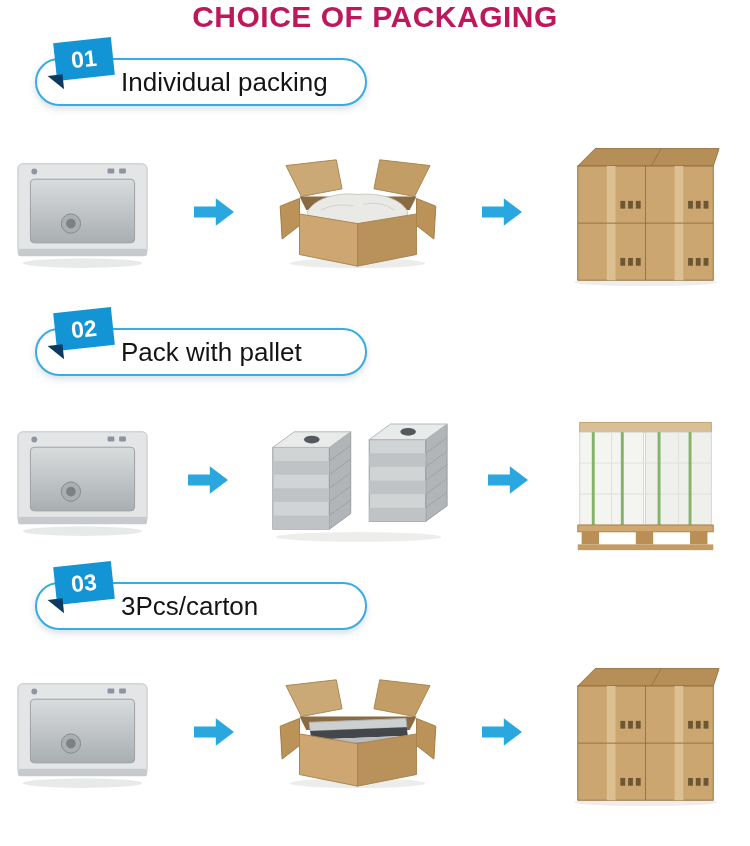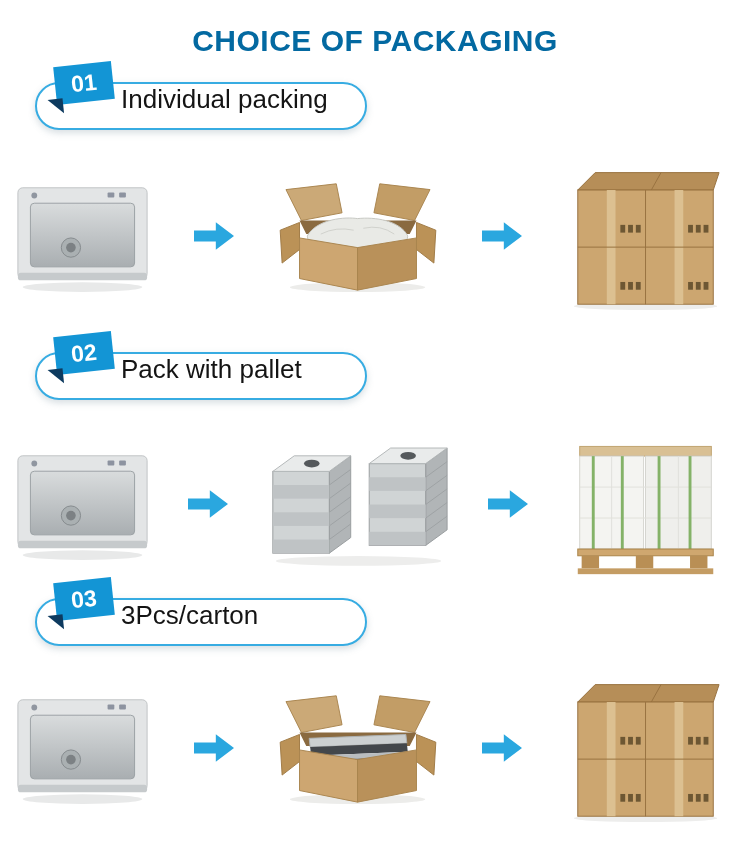--- a/index.html
+++ b/index.html
@@ -3,31 +3,31 @@
 <meta charset="utf-8">
 <style>
   * { box-sizing: border-box; margin: 0; padding: 0; }
   html, body { width: 750px; }
   body {
     width: 750px; height: 846px; background: #ffffff;
     font-family: "Liberation Sans", sans-serif;
     overflow: hidden; position: relative;
   }
   .page-title {
-    text-align: center; color: #0369a1; font-size: 30px; font-weight: bold;
-    letter-spacing: 0.5px; padding-top: 24px;
+    text-align: center; color: #be185d; font-size: 30px; font-weight: bold;
+    letter-spacing: 0.5px; 
   }
   .section-header { position: relative; margin: 24px 0 0 35px; width: 332px; height: 48px; }
   .section-header.s2 { margin-top: 40px; }
-  .section-header.s3 { margin-top: 18px; }
+  .section-header.s3 { margin-top: 26px; }
   .pill {
     width: 332px; height: 48px; background: #ffffff;
     border: 2px solid #37ace2; border-radius: 26px;
     box-shadow: 0 3px 7px rgba(110, 135, 150, 0.28);
-    display: flex; align-items: flex-start; padding-left: 84px;
+    display: flex; align-items: center; padding-left: 84px;
     font-size: 26px; color: #141414; white-space: nowrap;
   }
   .badge {
     position: absolute; left: 20px; top: -18px; width: 58px; height: 38px;
     background: #1395d5; transform: rotate(-6deg);
     display: flex; align-items: center; justify-content: center;
     color: #ffffff; font-size: 23px; font-weight: bold; z-index: 2;
   }
   .badge-fold {
     position: absolute; left: -9px; bottom: -9px; width: 0; height: 0;

